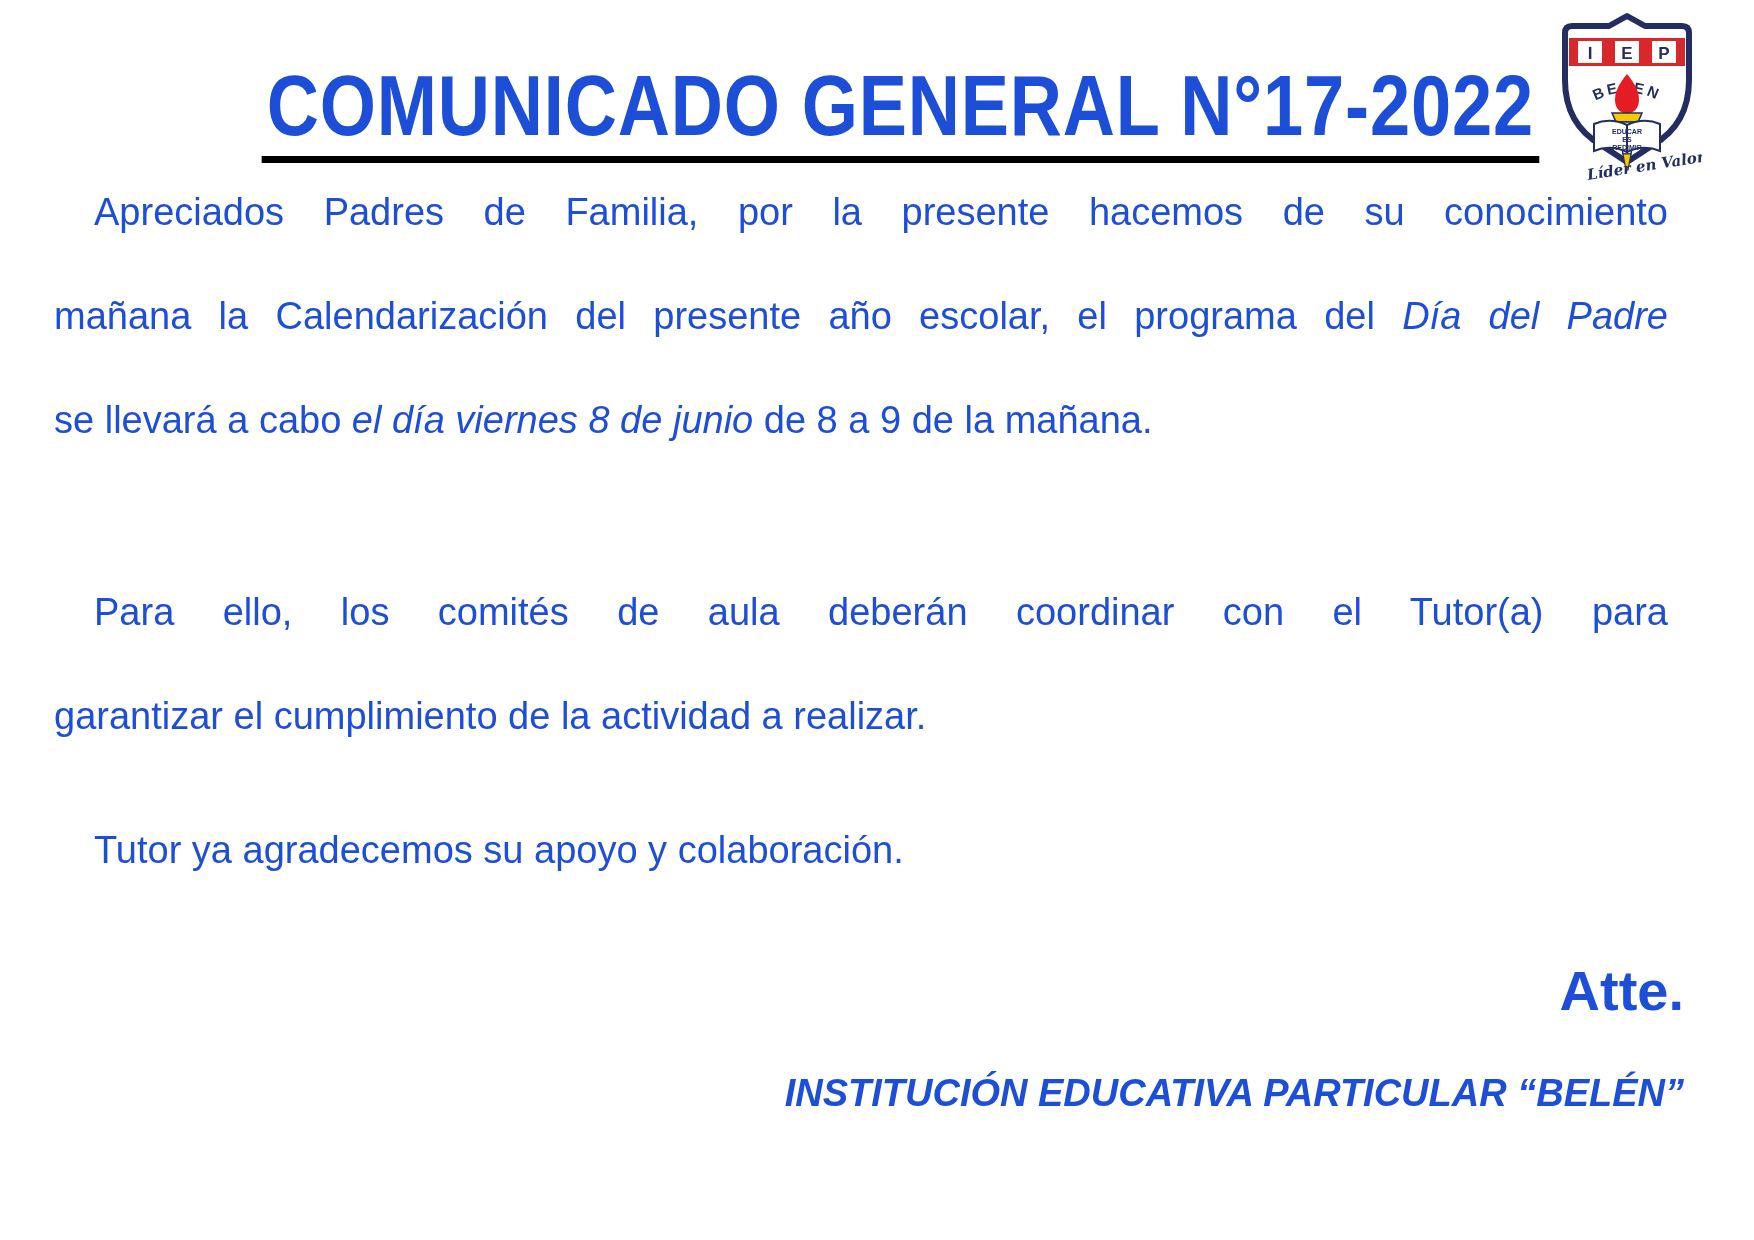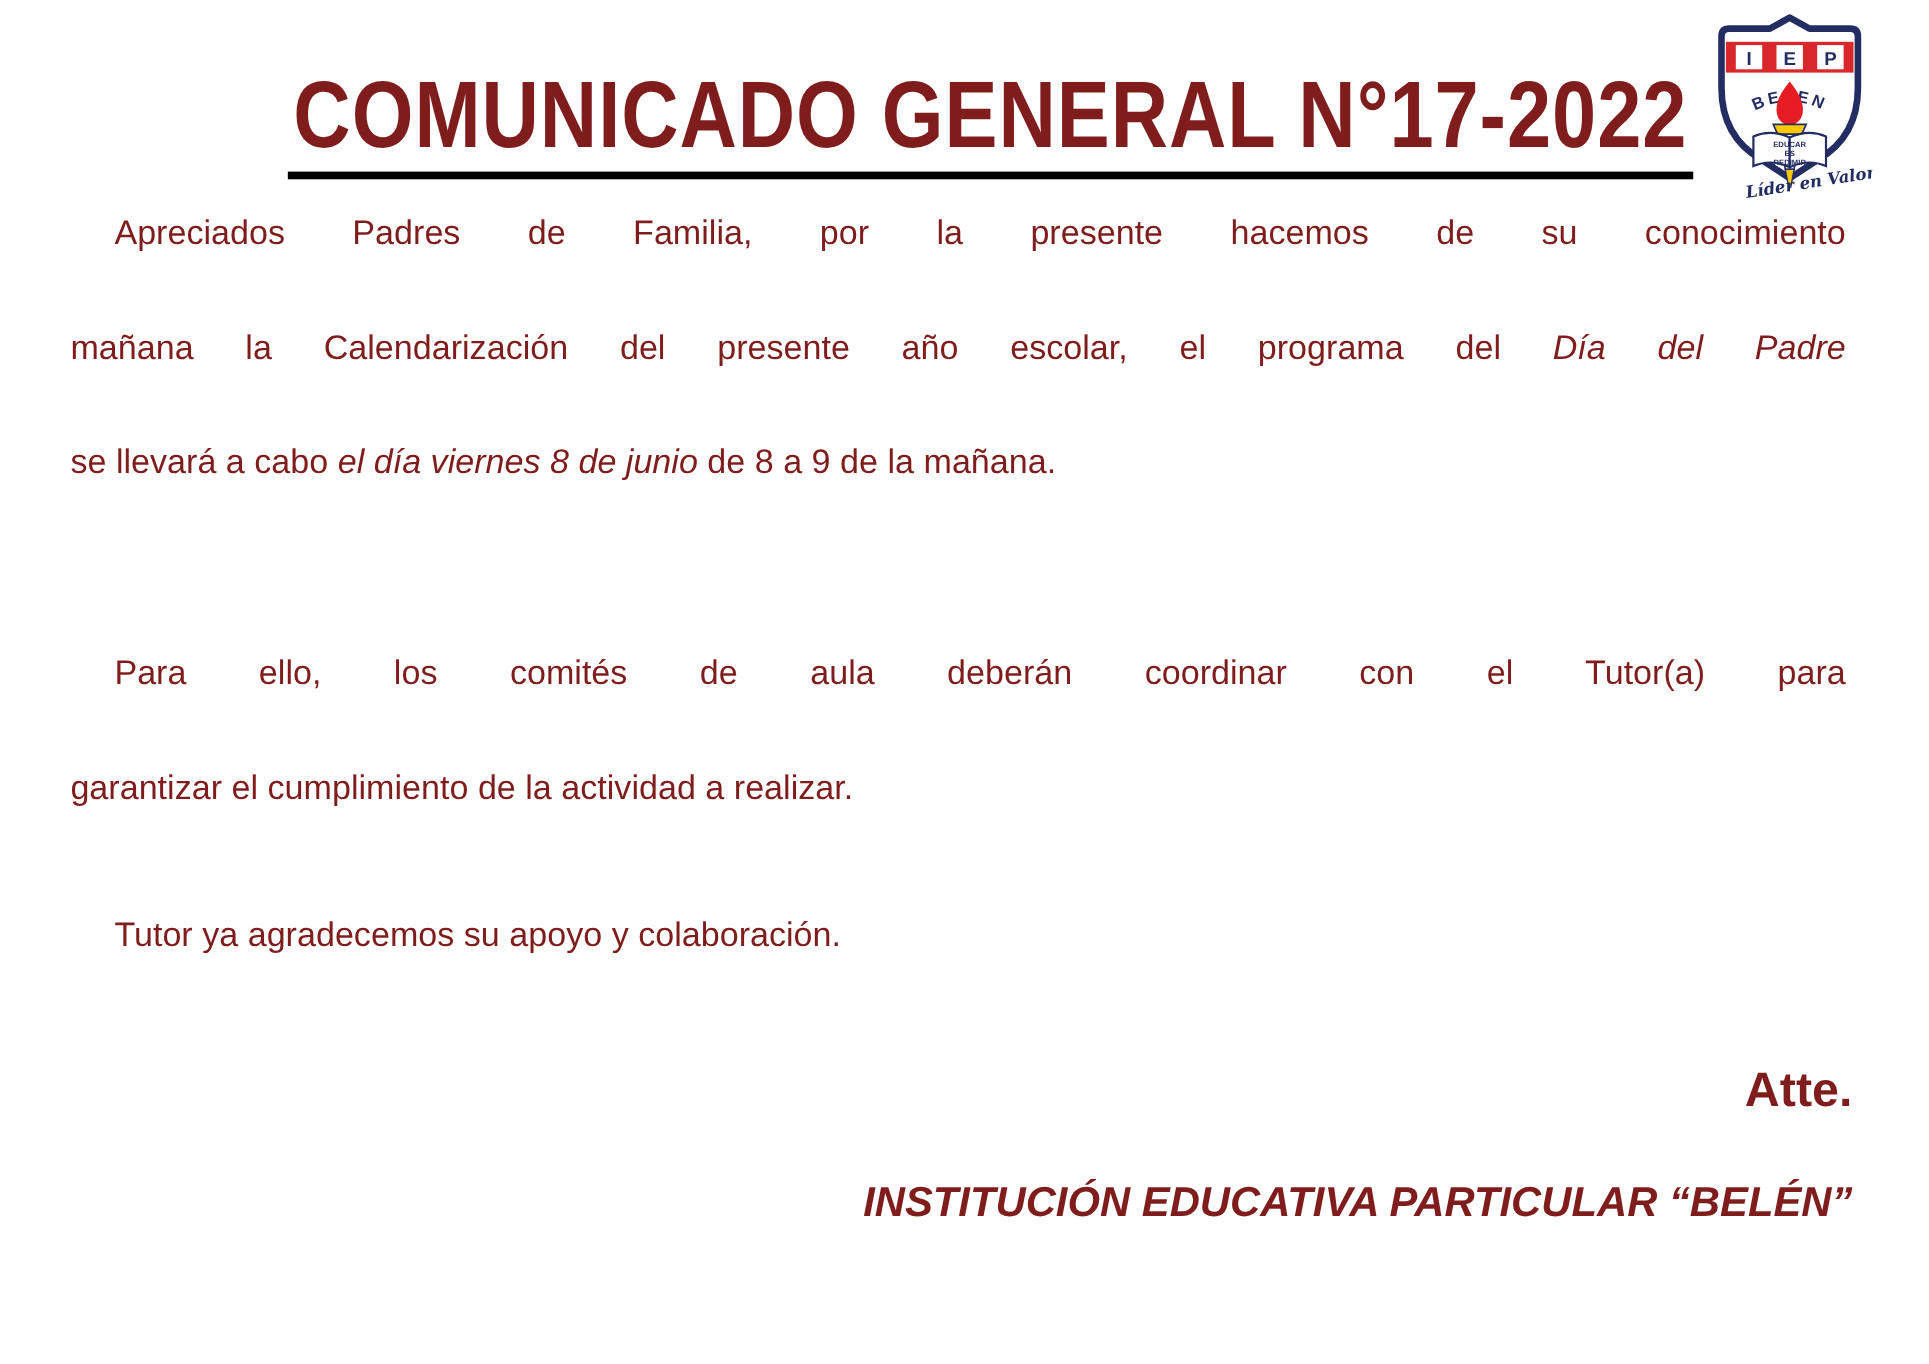--- a/index.html
+++ b/index.html
@@ -1,38 +1,38 @@
 <!DOCTYPE html>
 <html><head>
 <meta charset="utf-8">
 <style>
   html,body{margin:0;padding:0;background:#fff;}
   .page{position:relative;width:1754px;height:1240px;background:#ffffff;overflow:hidden;
-        font-family:"Liberation Sans","DejaVu Sans",sans-serif;color:#7f1d1d;}
+        font-family:"Liberation Sans","DejaVu Sans",sans-serif;color:#1d4ed8;}
 
   
   .title-wrap{position:absolute;left:140px;top:62px;width:1330px;text-align:center;}
   .title-inner{display:inline-block;transform:scaleX(0.84);transform-origin:center top;
         font-weight:700;font-size:86px;line-height:1.0;letter-spacing:1px;white-space:nowrap;
         border-bottom:7px solid #000;padding:0 6px 8px 6px;}
 
   
-  .bodytext{position:absolute;left:64px;width:1614px;font-size:31px;line-height:104px;}
+  .bodytext{position:absolute;left:54px;width:1614px;font-size:38px;line-height:104px;}
   .line{text-align:left;}
   .line.just{text-align:justify;text-align-last:justify;}
   .indent{text-indent:40px;}
   .bi{font-weight:400;font-style:italic;}
   .it{margin-top:42px;}
 
   .p1{top:160px;}
   .p2{top:560px;}
   .p3{top:798px;}
 
   .atte{position:absolute;left:70px;top:939px;width:1614px;text-align:right;
-        font-weight:700;font-size:44px;line-height:104px;}
+        font-weight:700;font-size:56px;line-height:104px;}
   .inst{position:absolute;left:70px;top:1041px;width:1614px;text-align:right;
         font-weight:700;font-style:italic;font-size:38px;line-height:104px;}
 
   
   .logo{position:absolute;left:1552px;top:12px;width:150px;height:175px;}
   .logo svg{display:block;}
 </style>
 </head>
 <body>
 

